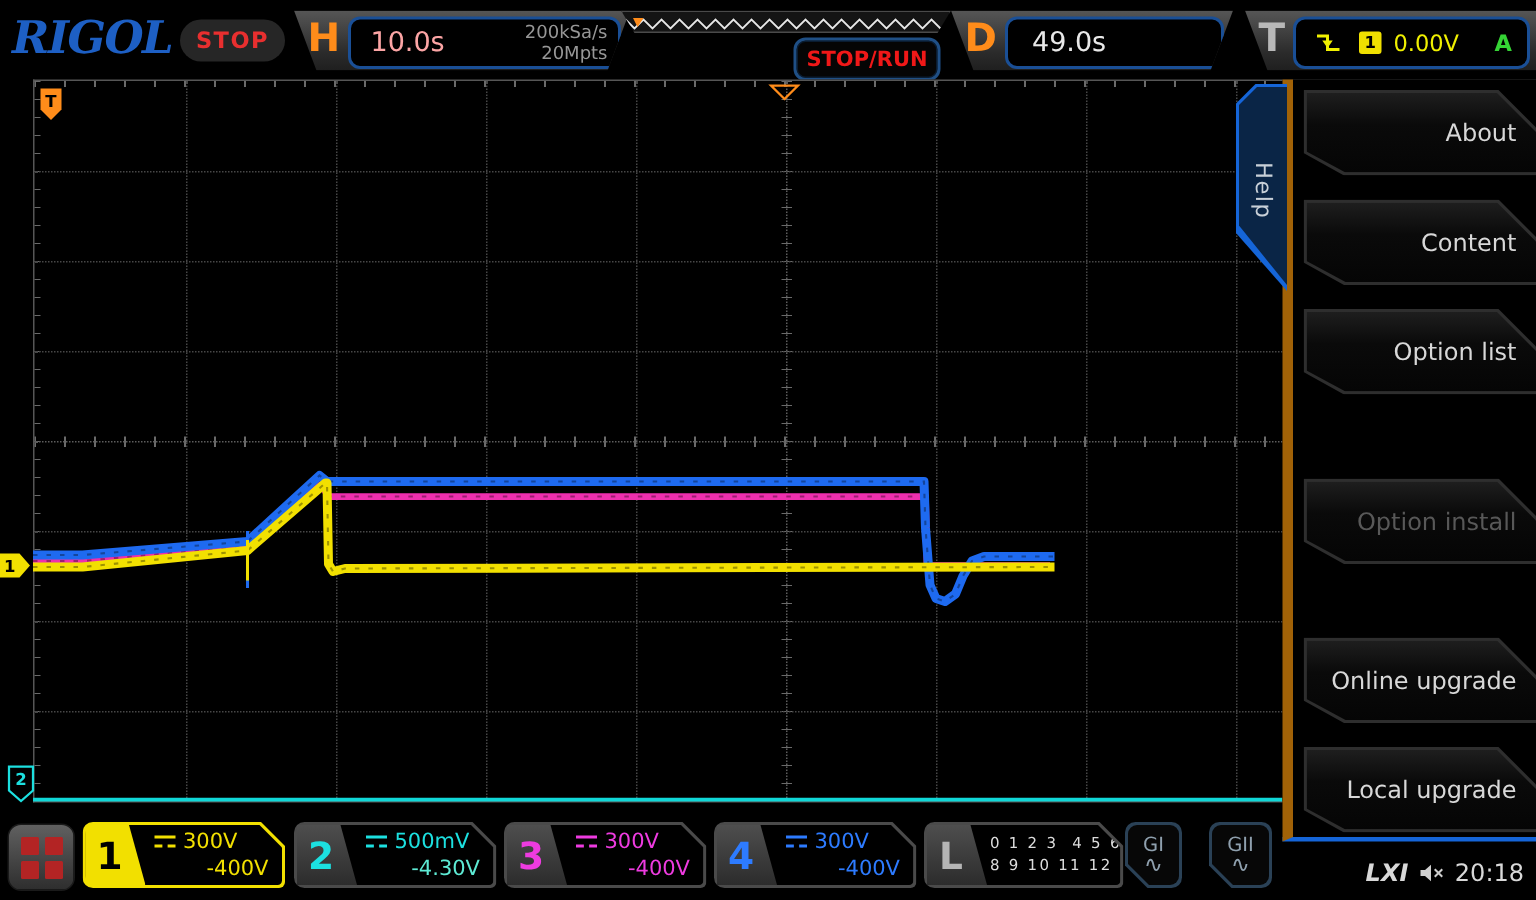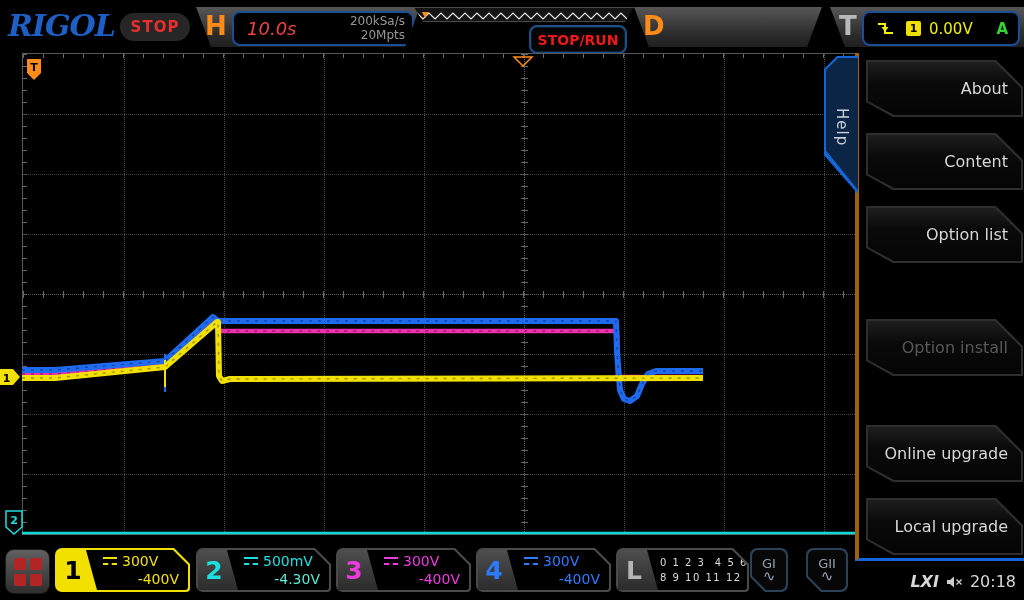--- a/index.html
+++ b/index.html
@@ -13,21 +13,21 @@
   .stop-oval{left:120px;top:13px;width:70px;height:28px;background:#262626;border-radius:14px;
              display:flex;align-items:center;justify-content:center;
              color:#e82f2f;font-weight:bold;font-size:15px;letter-spacing:1px;}
   .tb-widget{top:7px;height:40px;background:linear-gradient(#565656,#2b2b2b 70%,#1f1f1f);}
   .tb-trap{clip-path:polygon(0 0,100% 0,calc(100% - 15px) 100%,15px 100%);}
   .tb-trap-r{clip-path:polygon(0 0,100% 0,100% 100%,15px 100%);}
   .tb-letter{position:absolute;left:9px;top:4px;font-size:26px;font-weight:bold;color:#ff8c1a;}
   .tb-letter.gray{color:#b8b8b8;}
   .tb-box{position:absolute;top:4px;height:31px;background:#000;border:2px solid #1a4f96;
           border-radius:8px;display:flex;align-items:center;}
-  .h-scale{color:#ef4444;font-size:18px;margin-left:13px;font-style:italic;}
+  .h-scale{color:#fca5a5;font-size:18px;margin-left:13px;}
   .h-rate{position:absolute;right:7px;top:1px;text-align:right;color:#979797;
           font-size:12px;line-height:14px;}
   .d-off{color:#e8e8e8;font-size:18px;margin-left:16px;}
   .membar{left:414px;top:7px;width:218px;height:13px;background:#141414;
           border:1px solid #4a4a4a;clip-path:polygon(0 0,100% 0,calc(100% - 9px) 100%,9px 100%);}
   .tb-btn{top:25px;width:94px;height:25px;background:#050505;border:2px solid #1f4f85;
           border-radius:8px;box-shadow:inset 0 0 0 1px #0a1c30;display:flex;align-items:center;
           justify-content:center;font-size:14px;font-weight:bold;cursor:pointer;}
   .measure{left:424px;color:#f0f000;margin-top:48px;}
   .stoprun{left:529px;color:#f01818;}
@@ -48,21 +48,21 @@
   .ticks-left{position:absolute;left:0;top:0;height:100%;width:4px;
      background:repeating-linear-gradient(180deg,#6a6a6a 0 1px,transparent 1px 12px);}
   .ticks-hax{position:absolute;left:0;top:237px;width:100%;height:7px;
      background:repeating-linear-gradient(90deg,#6a6a6a 0 1px,transparent 1px 20px);}
   .ticks-vax{position:absolute;left:498px;top:0;width:7px;height:100%;
      background:repeating-linear-gradient(180deg,#6a6a6a 0 1px,transparent 1px 12px);}
   .wavesvg{left:0px;top:0px;}
 
   
   .panel{left:855px;top:53px;width:169px;height:508px;background:#000;
-         border-left:4px solid #a16207;border-bottom:3px solid #1565d8;box-sizing:border-box;}
+         border-left:7px solid #a16207;border-bottom:3px solid #1565d8;box-sizing:border-box;}
   .help-tab-outer{left:824px;top:56px;width:34px;height:138px;background:#1565d8;
      clip-path:polygon(13px 0,100% 0,100% 100%,0 72%,0 13px);}
   .help-tab-inner{position:absolute;left:2px;top:2px;width:32px;height:132px;background:#0a2546;
      clip-path:polygon(12px 0,100% 0,100% 100%,0 70%,0 12px);
      display:flex;align-items:center;justify-content:center;}
   .help-txt{writing-mode:vertical-rl;color:#c8d0d8;font-size:15px;letter-spacing:1px;padding-top:6px;}
   .menu-item{position:absolute;left:7px;width:157px;height:57px;background:#2e2e2e;
      clip-path:polygon(0 0,calc(100% - 27px) 0,100% 27px,100% 100%,27px 100%,0 calc(100% - 15px));
      cursor:pointer;}
   .menu-item-in{position:absolute;left:2px;top:2px;right:2px;bottom:2px;
@@ -134,20 +134,23 @@
 
   <div class="abs tb-btn measure">
     <span>Measure</span>
   </div>
   <div class="abs tb-btn stoprun">
     <span>STOP/RUN</span>
   </div>
 
   <div class="abs tb-widget tb-trap" style="left:634px;width:188px;">
     <span class="tb-letter">D</span>
+    <div class="tb-box" style="left:36px;width:142px;">
+      <span class="d-off">49.0s</span>
+    </div>
   </div>
 
   <div class="abs tb-widget tb-trap-r" style="left:830px;width:194px;">
     <span class="tb-letter gray">T</span>
     <div class="tb-box" style="left:32px;width:154px;">
       <svg width="20" height="15" style="margin-left:12px">
         <path d="M2 3 h7 v9 h8" fill="none" stroke="#f0f000" stroke-width="2"></path>
         <path d="M5.5 6 l3.5 5 3.5 -5 z" fill="#f0f000"></path>
       </svg>
       <span class="trig-chip">1</span>

